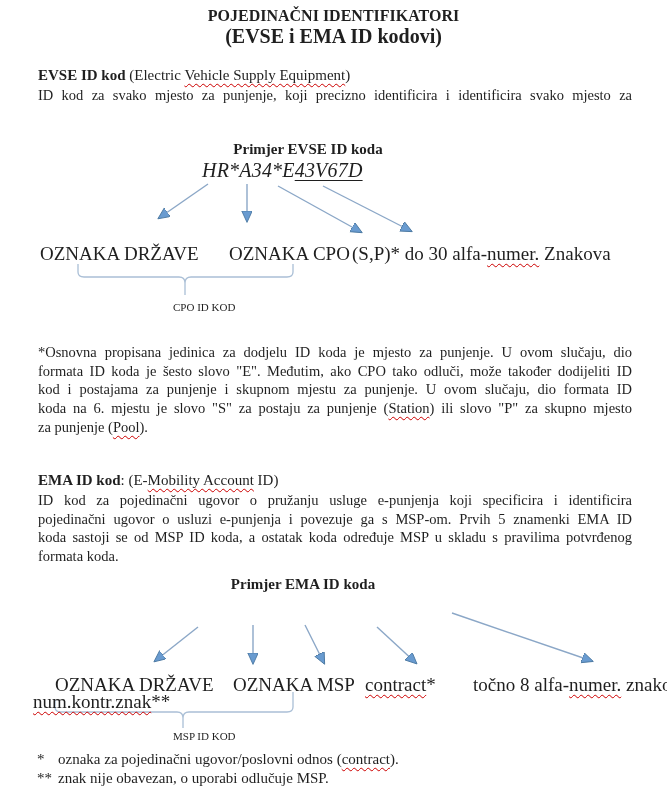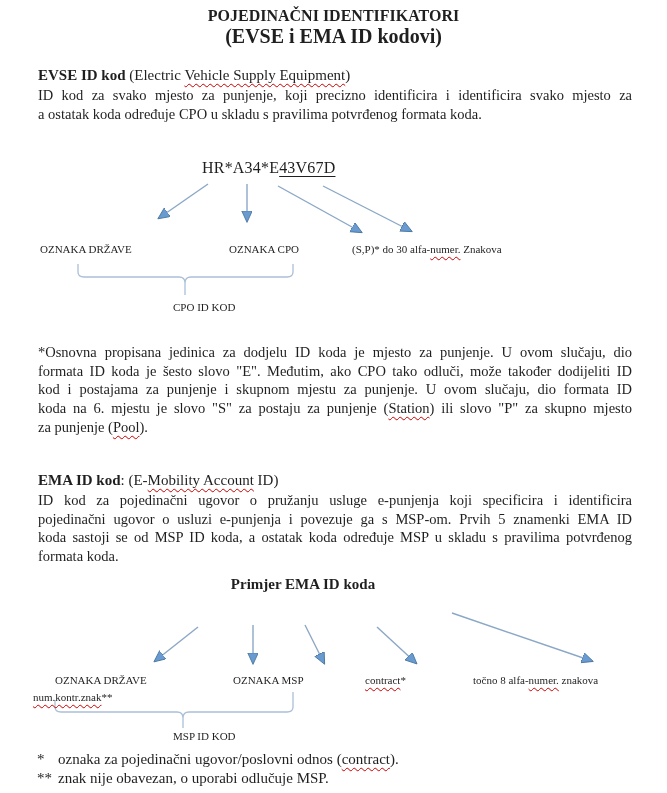--- a/index.html
+++ b/index.html
@@ -13,22 +13,22 @@
   .b{font-weight:bold;}
   .w{text-decoration:underline;text-decoration-style:wavy;text-decoration-color:var(--squiggly,#c00);text-decoration-thickness:1px;text-underline-offset:3px;}
   .u{text-decoration:underline;text-decoration-thickness:1px;text-underline-offset:3px;}
   .title1{width:667px;font-weight:bold;font-size:16px;}
   .title2{width:667px;font-weight:bold;font-size:20px;}
   .heading{font-size:15px;}
   .para{width:594px;line-height:18.6px;font-size:14.5px;}
   .tline{text-align:left;}
   .jl{text-align:justify;text-align-last:justify;}
   .extitle{font-weight:bold;font-size:15px;text-align:center;}
-  .code{font-size:16px;letter-spacing:0.2px;}
-  .dlabel{font-size:11px;white-space:nowrap;}
+  .code{font-size:20px;letter-spacing:0.2px;font-style:italic;}
+  .dlabel{font-size:19px;white-space:nowrap;}
   .bracelabel{font-size:11px;white-space:nowrap;}
   .fnrow{display:flex;font-size:15px;white-space:nowrap;}
   .fnmark{display:inline-block;width:21px;flex:0 0 21px;}
   svg.overlay{position:absolute;left:0;top:0;pointer-events:none;}
 </style>
 </head>
 <body>
 
 <div class="page">
 
@@ -55,22 +55,22 @@
       <path d="M55,700 L55,707 Q55,712 61,712 L177,712 Q183,712 183,718 L183,728 M183,718 Q183,712 189,712 L287,712 Q293,712 293,707 L293,692"></path>
     </g>
   </svg>
 
   <div class="abs center title1" style="top:7px;text-align:center;">POJEDINAČNI IDENTIFIKATORI</div>
   <div class="abs center title2" style="top:25px;">(EVSE i EMA ID kodovi)</div>
 
   <div class="abs heading" style="left:38px;top:67px;text-align:center;"><span class="b">EVSE ID kod</span><span> (Electric </span><span class="w">Vehicle Supply Equipment</span><span>)</span></div>
   <div class="abs para" style="left:38px;top:86px;">
       <div class="tline jl"><span>ID kod za svako mjesto za punjenje, koji precizno identificira i identificira svako mjesto za</span></div>
-      <div class="tline"><span>a ostatak koda određuje CPO u skladu s pravilima potvrđenog formata koda.</span></div>
     </div>
+  <div class="abs extitle" style="left:0;top:141px;width:616px;">Primjer EVSE ID koda</div>
   <div class="abs code" style="left:202px;top:159px;"><span>HR*A34*E</span><span class="u">43V67D</span></div>
 
   <div class="abs dlabel" style="left:40px;top:243px;">OZNAKA DRŽAVE</div>
   <div class="abs dlabel" style="left:229px;top:243px;">OZNAKA CPO</div>
   <div class="abs dlabel" style="left:352px;top:243px;"><span>(S,P)* do 30 alfa-</span><span class="w">numer.</span><span> Znakova</span></div>
   <div class="abs bracelabel" style="left:173px;top:301px;">CPO ID KOD</div>
 
   <div class="abs para" style="left:38px;top:343px;line-height:18.7px;">
       <div class="tline jl"><span>*Osnovna propisana jedinica za dodjelu ID koda je mjesto za punjenje. U ovom slučaju, dio</span></div>
       <div class="tline jl"><span>formata ID koda je šesto slovo "E". Međutim, ako CPO tako odluči, može također dodijeliti ID</span></div>

